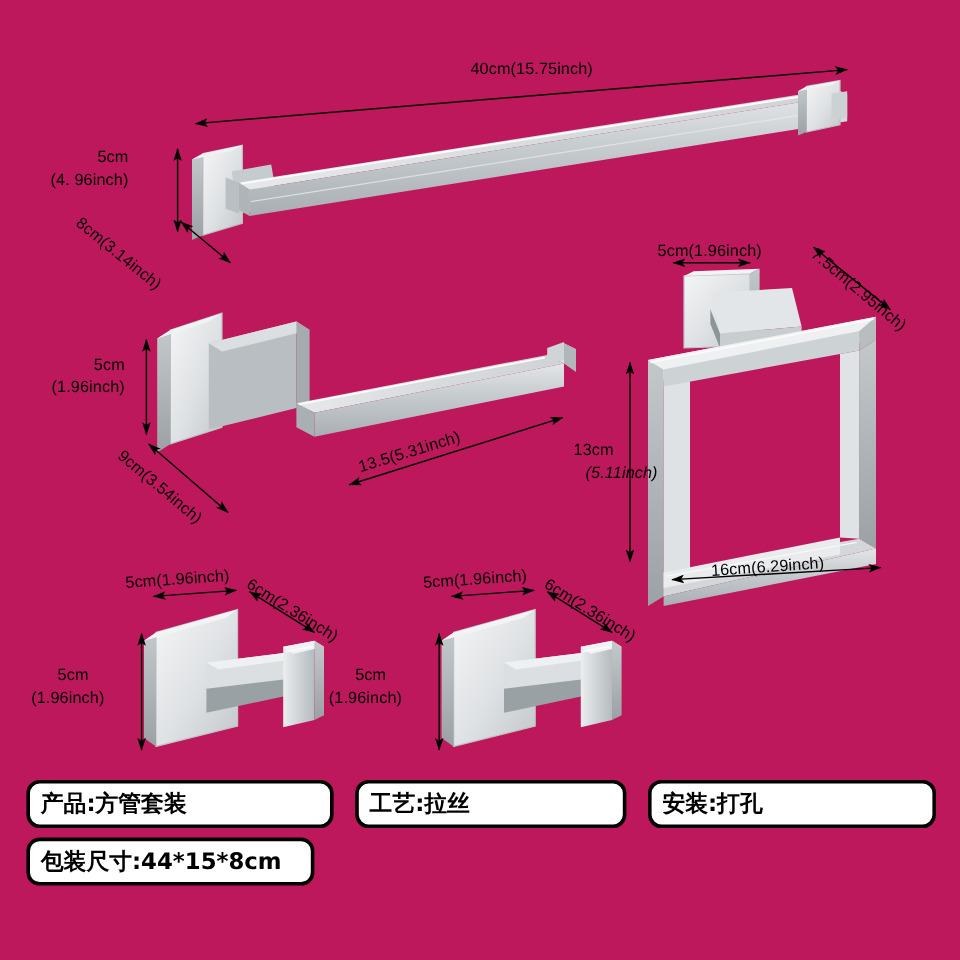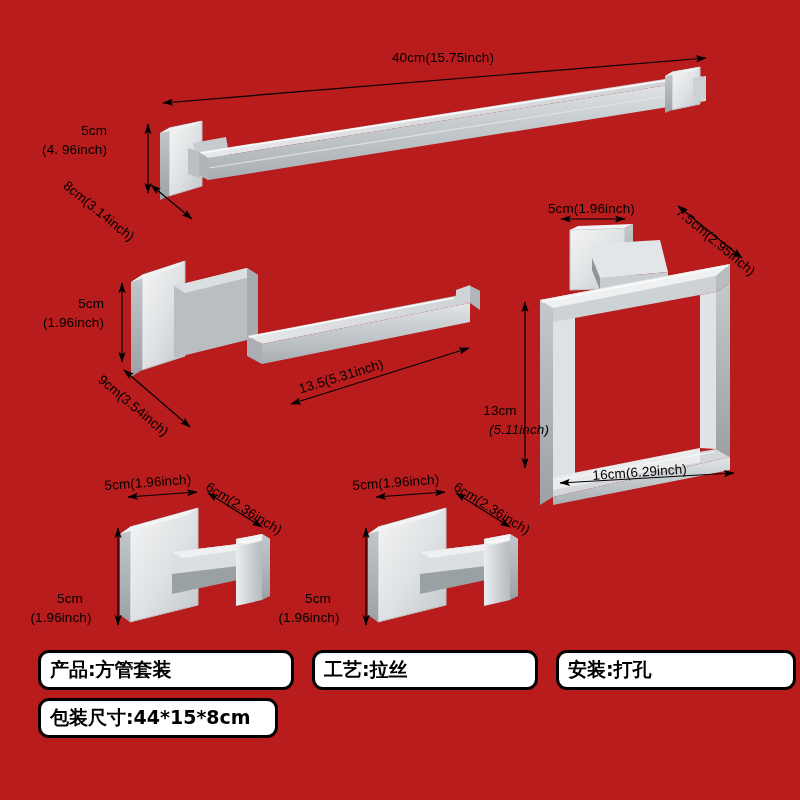--- a/index.html
+++ b/index.html
@@ -1,31 +1,31 @@
 <!DOCTYPE html>
 <html><head>
 <meta charset="utf-8">
 <style>
   html,body{margin:0;padding:0;background:#fff;}
   body{width:800px;height:800px;position:relative;overflow:hidden;
        font-family:"Liberation Sans","DejaVu Sans",sans-serif;color:#000;}
 
-  #stage{position:absolute;inset:0;width:800px;height:800px;background:#b91c1c;}
+  #stage{position:absolute;inset:0;width:800px;height:800px;background:#be185d;}
 
   svg.art{position:absolute;left:0;top:0;width:800px;height:800px;overflow:visible;}
 
   
   .dim{position:absolute;font-size:13.5px;line-height:1.12;color:#000;
        white-space:nowrap;letter-spacing:.1px;font-weight:400;}
-  .dim.c{text-align:center;margin-top:36px;}
+  .dim.c{text-align:left;}
   .dim.r{text-align:right;}
 
   
   #spec{position:absolute;left:22px;top:650px;width:758px;height:136px;}
-  .spec-row{position:absolute;left:16px;width:758px;height:40px;display:flex;gap:18px;}
+  .spec-row{position:absolute;left:0;width:758px;height:40px;display:flex;gap:18px;}
   .spec-cell{box-sizing:border-box;border:3px solid #000;border-radius:11px;
              height:40px;display:flex;align-items:center;background:#fff;}
   .spec-cell span{padding-left:9px;font-size:19px;font-weight:700;
                   font-family:"DejaVu Sans","Liberation Sans",sans-serif;
                   color:#000;letter-spacing:0px;white-space:nowrap;}
   .c1{width:256px;} .c2{width:240px;} .c3{width:226px;}
 </style>
 </head>
 <body>
 

